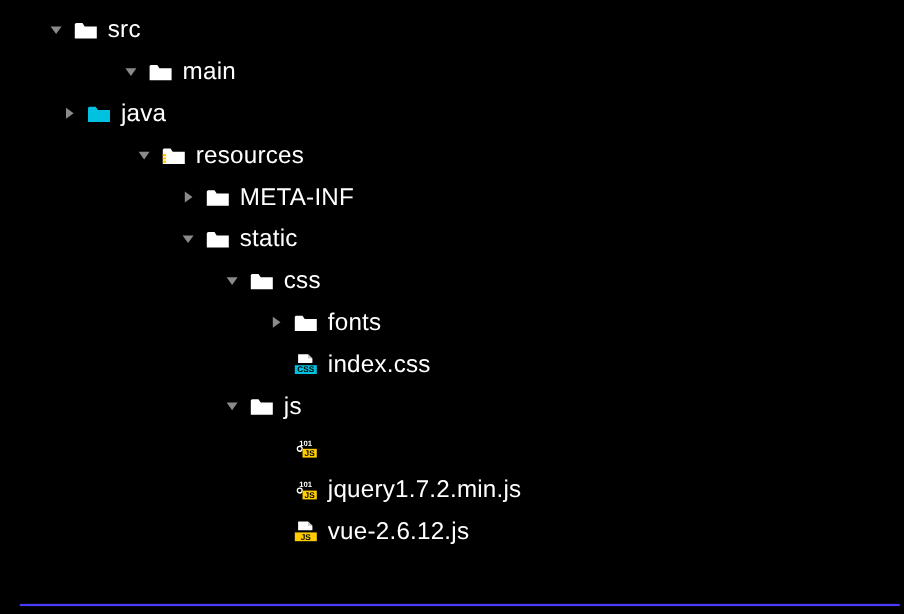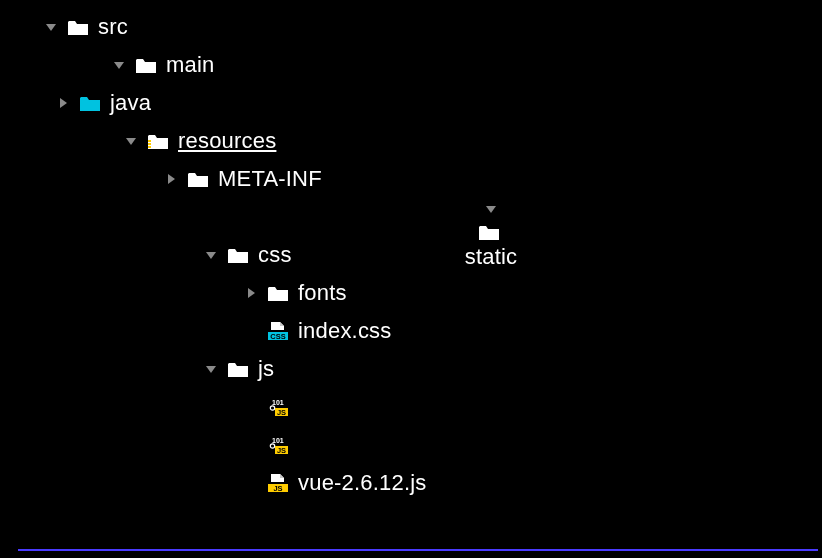--- a/index.html
+++ b/index.html
@@ -92,21 +92,21 @@
           </svg>
         </span>
         <span class="icon">
           <svg width="22" height="18" viewBox="0 0 22 18">
     <path d="M1 4 L1 17 L21 17 L21 6 L10 6 L8 3 L2 3 Z" fill="#00c2e0"></path>
 
   </svg>
         </span>
         <span class="label">java</span>
       </div>
-      <div class="row" style="padding-left: 120px; text-decoration: underline;">
+      <div class="row" style="padding-left: 120px;">
         <span class="chev">
           <svg width="16" height="16" viewBox="0 0 16 16">
     <g transform="rotate(0 8 8)">
       <polygon points="3,5 13,5 8,12" fill="#8a8a8a"></polygon>
     </g>
           </svg>
         </span>
         <span class="icon">
           <svg width="22" height="18" viewBox="0 0 22 18">
     <path d="M1 4 L1 17 L21 17 L21 6 L10 6 L8 3 L2 3 Z" fill="#ffffff"></path>
@@ -126,21 +126,21 @@
           </svg>
         </span>
         <span class="icon">
           <svg width="22" height="18" viewBox="0 0 22 18">
     <path d="M1 4 L1 17 L21 17 L21 6 L10 6 L8 3 L2 3 Z" fill="#ffffff"></path>
 
   </svg>
         </span>
         <span class="label">META-INF</span>
       </div>
-      <div class="row" style="padding-left: 160px; flex-direction: column;">
+      <div class="row" style="padding-left: 160px;">
         <span class="chev">
           <svg width="16" height="16" viewBox="0 0 16 16">
     <g transform="rotate(0 8 8)">
       <polygon points="3,5 13,5 8,12" fill="#8a8a8a"></polygon>
     </g>
           </svg>
         </span>
         <span class="icon">
           <svg width="22" height="18" viewBox="0 0 22 18">
     <path d="M1 4 L1 17 L21 17 L21 6 L10 6 L8 3 L2 3 Z" fill="#ffffff"></path>
@@ -243,20 +243,21 @@
         </span>
         <span class="icon">
           <svg width="22" height="20" viewBox="0 0 22 20">
 
     <text x="5" y="8" font-size="7" font-family="Arial" font-weight="bold" fill="#fff">101</text>
                  <circle cx="5.5" cy="11" r="2.2" fill="none" stroke="#fff" stroke-width="1.2"></circle>
     <rect x="8" y="11" width="13" height="8" fill="#ffcc00"></rect>
     <text x="14.5" y="17.5" font-size="7.5" font-family="Arial" font-weight="bold" fill="#000" text-anchor="middle">JS</text>
   </svg>
         </span>
+        <span class="label">jquery1.7.2.min.js</span>
       </div>
       <div class="row" style="padding-left: 240px;">
         <span class="chev blank">
           <svg width="16" height="16" viewBox="0 0 16 16">
     <g transform="rotate(-90 8 8)">
       <polygon points="3,5 13,5 8,12" fill="#8a8a8a"></polygon>
     </g>
           </svg>
         </span>
         <span class="icon">

